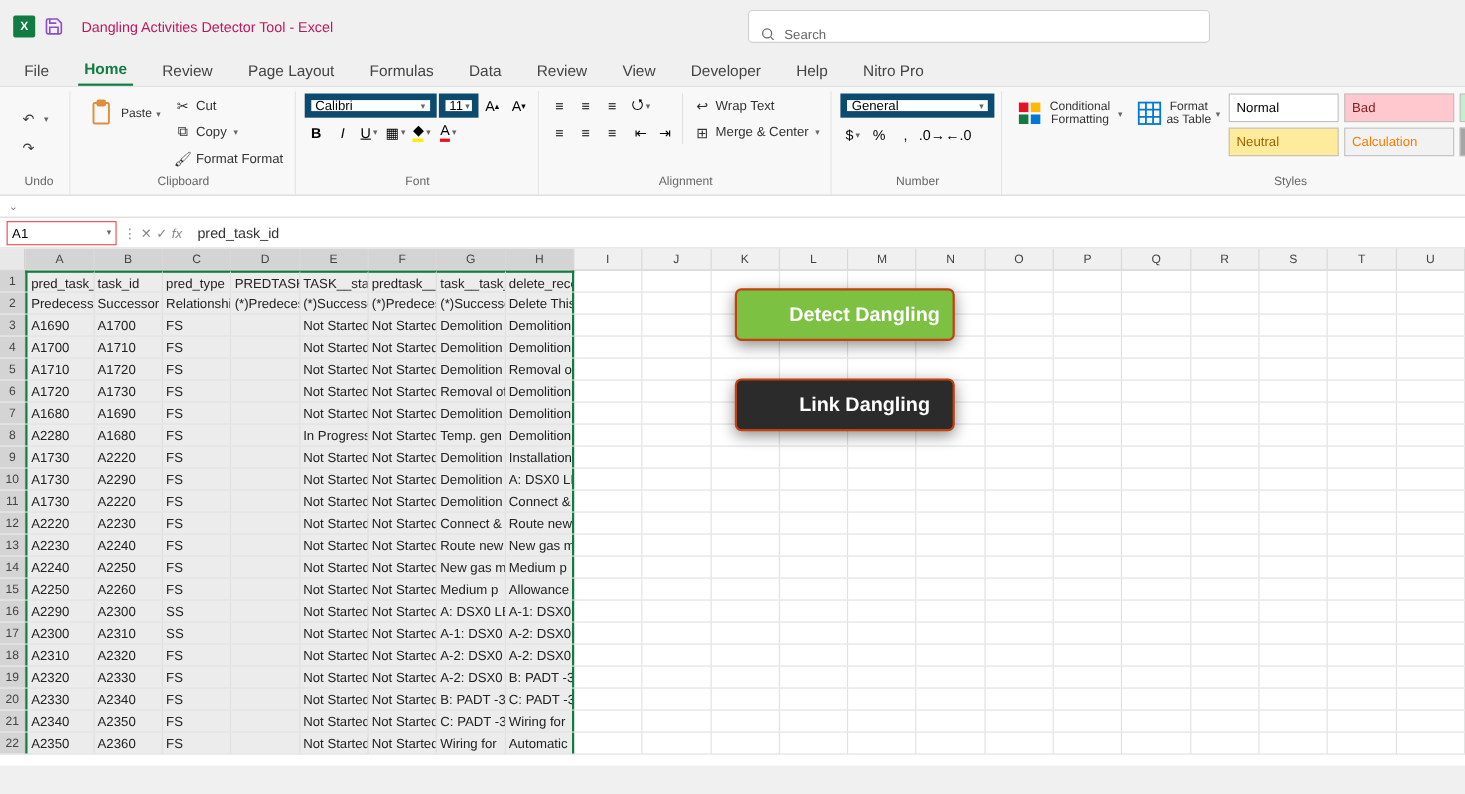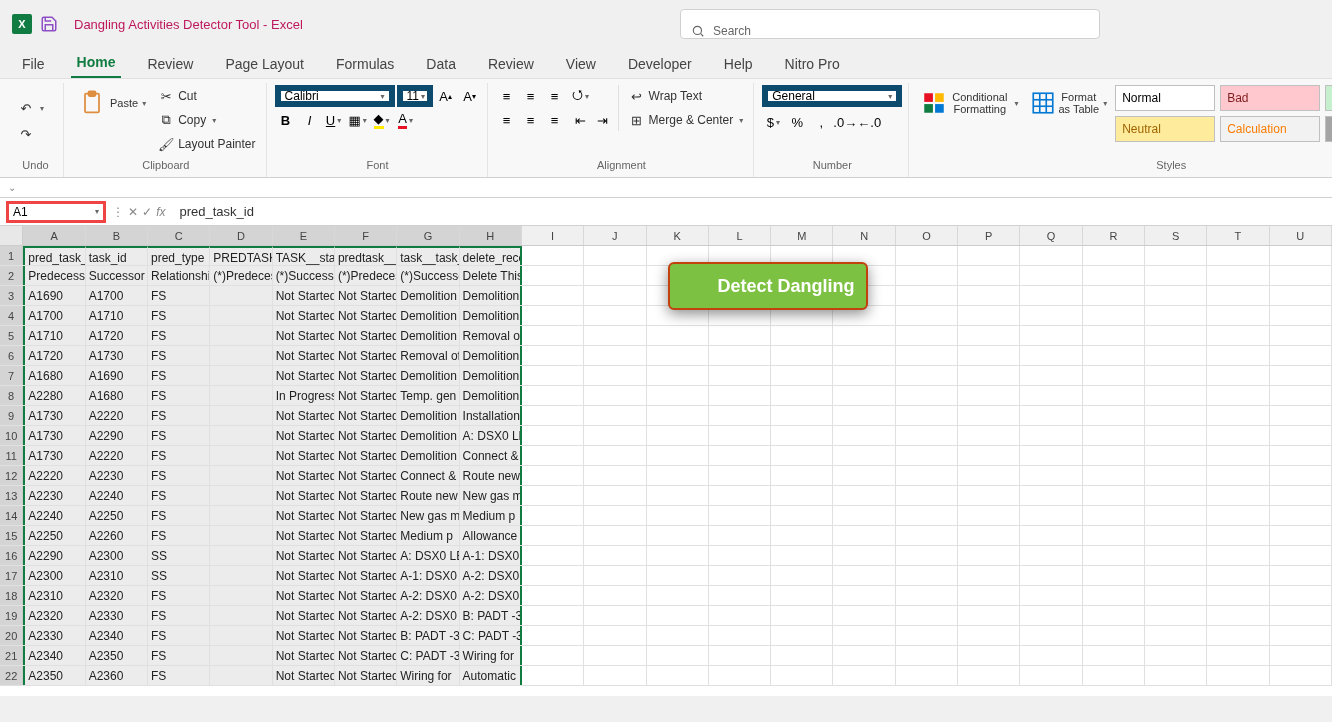--- a/index.html
+++ b/index.html
@@ -47,21 +47,21 @@
 .style-calc { background: #f2f2f2; color: #fa7d00; }
 .style-check { background: #a5a5a5; color: #fff; }
 .styles-grid { display: grid; grid-template-columns: repeat(3, auto); gap: 5px; }
 
 
 .fxbar-collapsed { height: 20px; background: #fff; border-bottom: 1px solid #d0d0d0; display:flex; align-items:center; padding-left:8px; }
 .fxbar-collapsed .caret { font-size:10px; color:#888; }
 
 
 .fxbar { height: 28px; background: #fff; border-bottom: 1px solid #d0d0d0; display: flex; align-items: center; }
-.name-box { width: 100px; height: 22px; border: 3px solid #ef4444; margin-left: 6px; display: flex; align-items: center; justify-content: space-between; padding: 0 4px; font-size: 12px; }
+.name-box { width: 100px; height: 22px; border: 1px solid #ef4444; margin-left: 6px; display: flex; align-items: center; justify-content: space-between; padding: 0 4px; font-size: 12px; }
 .fx-btns { display: flex; align-items: center; gap: 4px; padding: 0 6px; color: #888; font-size: 12px; }
 .fx-input { flex: 1; padding: 0 8px; font-size: 13px; color: #333; }
 
 
 .grid-wrap { position: relative; background: #fff; height: 470px; overflow: hidden; }
 .col-headers { display: flex; height: 20px; background: #f0f0f0; border-bottom: 1px solid #ccc; }
 .corner { width: 24px; border-right: 1px solid #ccc; background: #e8e8e8; }
 .col-h { width: 64px; border-right: 1px solid #d8d8d8; text-align: center; font-size: 11px; color: #444; line-height: 20px; }
 .row { display: flex; height: 20px; border-bottom: 1px solid #e0e0e0; }
 .row-h { width: 24px; background: #f0f0f0; border-right: 1px solid #ccc; text-align: center; font-size: 11px; color: #444; line-height: 20px; }
@@ -155,21 +155,21 @@
             <span class="icon-sm">✂</span>
             <span>Cut</span>
           </div>
         <div class="btn-sm">
             <span class="icon-sm">⧉</span>
             <span>Copy</span>
             <span class="dd-arrow">▾</span>
           </div>
         <div class="btn-sm">
             <span class="icon-sm">🖌</span>
-            <span>Layout Painter</span>
+            <span>Format Format</span>
           </div>
       </div>
     </div>
     <div class="group-label">Clipboard</div>
   </div>
 
   <div class="group">
     <div class="group-body font-toolbar">
       <div class="font-row">
         <div class="sel font-name">
@@ -870,13 +870,14 @@
         <div class="cell"></div>
         <div class="cell"></div>
         <div class="cell"></div>
         <div class="cell"></div>
         <div class="cell"></div>
         <div class="cell"></div>
       </div>
     </div>
 
   <div class="embed-btn btn-detect">Detect Dangling</div>
+  <div class="embed-btn btn-link">Link Dangling</div>
 </div>
 
 </body></html>

